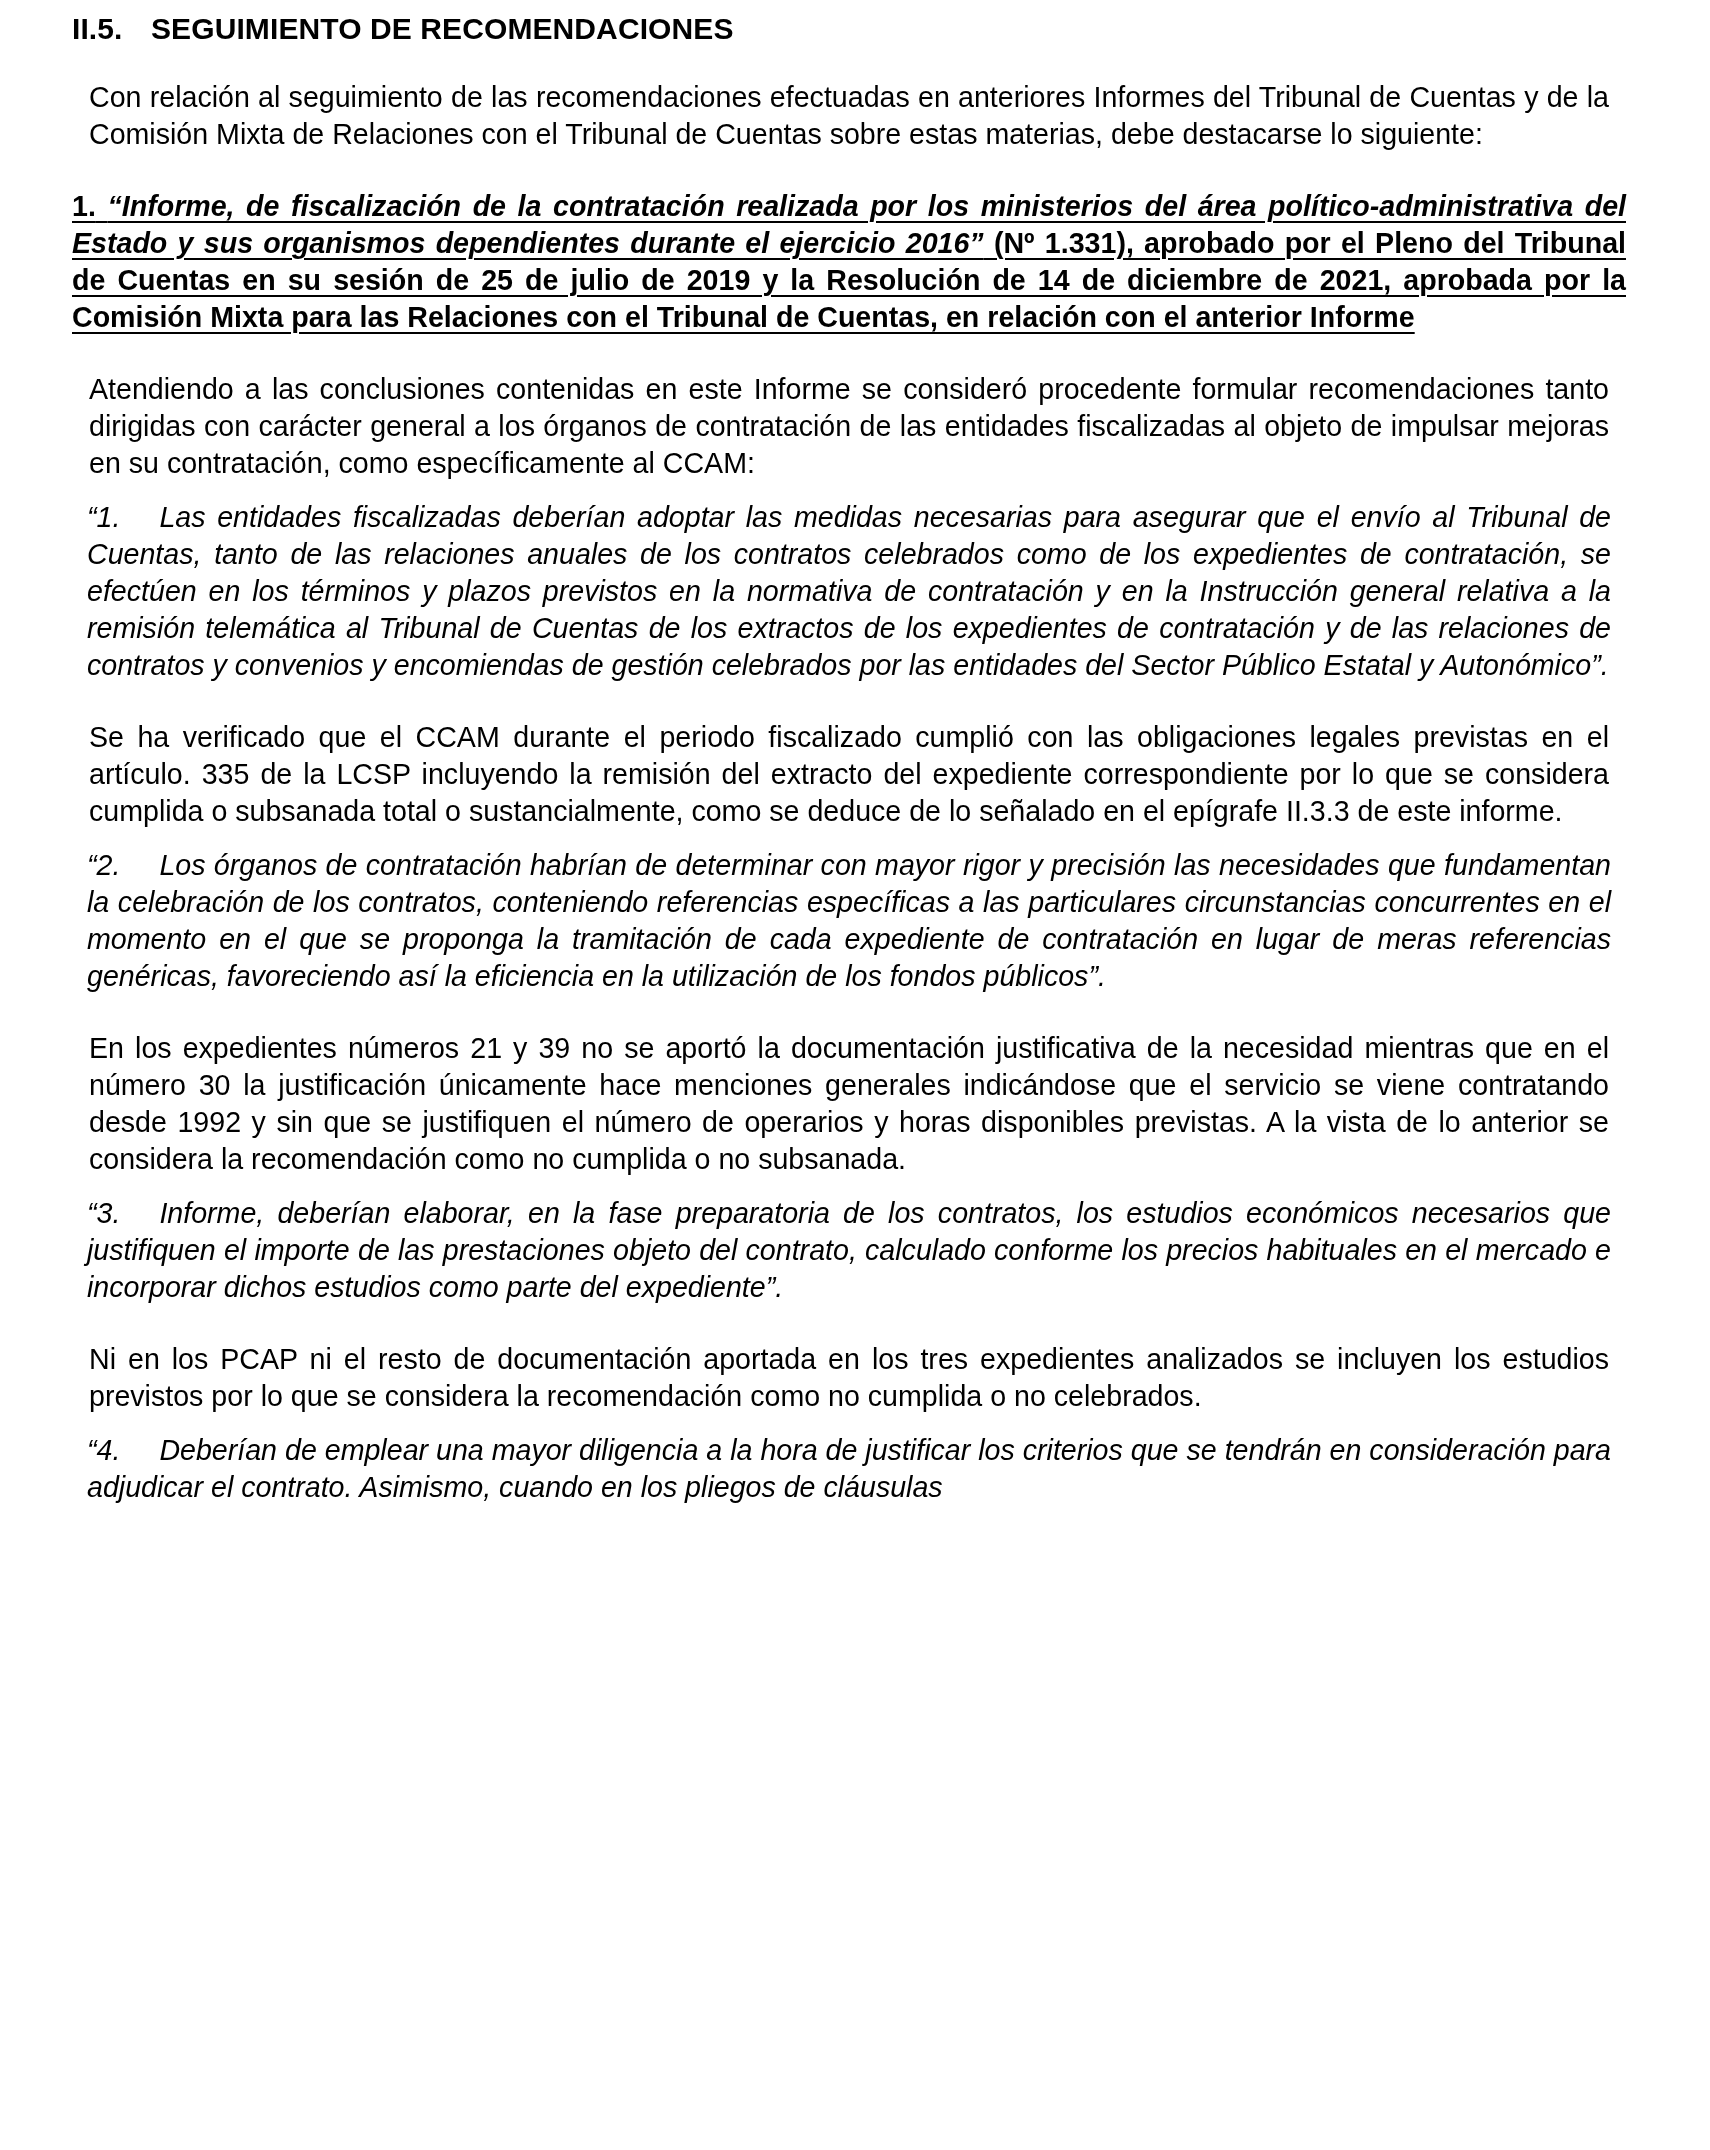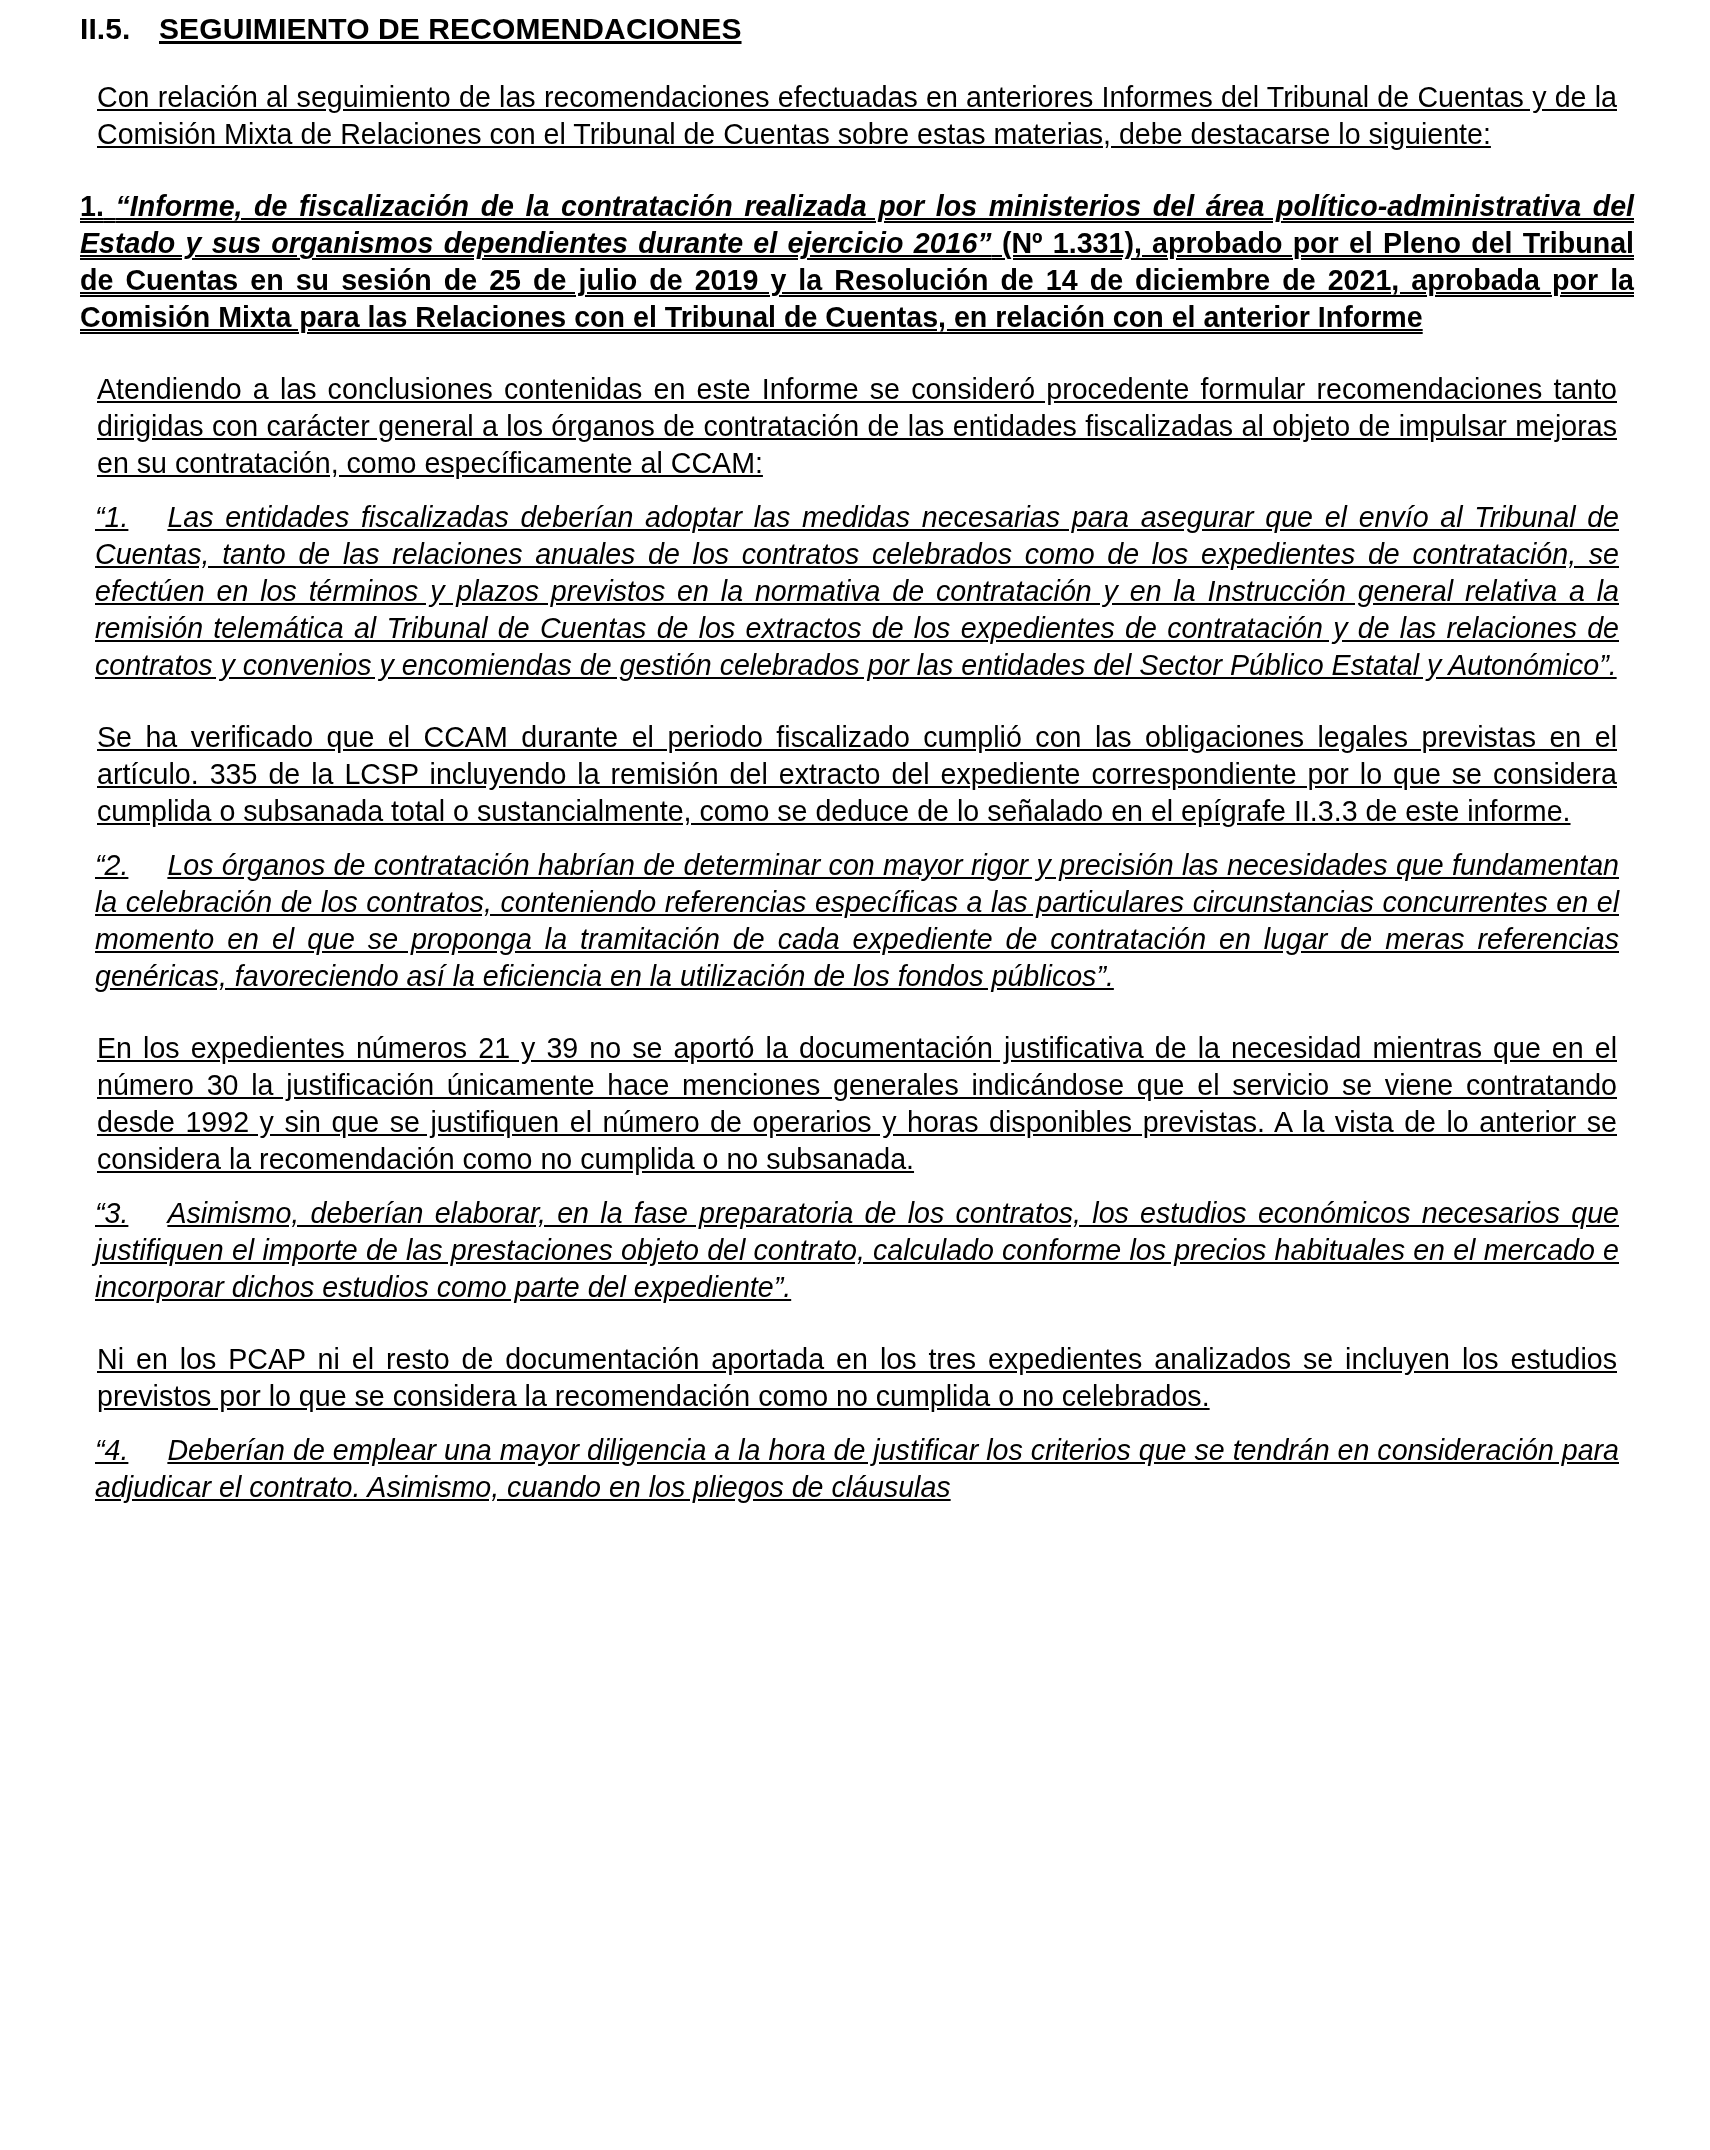--- a/index.html
+++ b/index.html
@@ -17,24 +17,23 @@
     position: relative;
     width: 1711px;
     height: 2151px;
     background: #ffffff;
     box-sizing: border-box;
     padding: 0;
     overflow: hidden;
   }
   .content {
     position: absolute;
-    left: 80px;
+    left: 72px;
     top: 11.3px;
     width: 1554px;
-    text-decoration: underline;
   }
 
   
   .section-heading {
     font-size: 30px;
     font-weight: bold;
     line-height: 1.18;
     letter-spacing: 0.1px;
     margin: 0 0 0 0;
     white-space: pre;
@@ -97,21 +96,21 @@
 
 
     <p class="quote gap"><span>“1.</span><span class="tabgap"></span><span>Las entidades fiscalizadas deberían adoptar las medidas necesarias para asegurar que el envío al Tribunal de Cuentas, tanto de las relaciones anuales de los contratos celebrados como de los expedientes de contratación, se efectúen en los términos y plazos previstos en la normativa de contratación y en la Instrucción general relativa a la remisión telemática al Tribunal de Cuentas de los extractos de los expedientes de contratación y de las relaciones de contratos y convenios y encomiendas de gestión celebrados por las entidades del Sector Público Estatal y Autonómico”.</span></p>
 
     <p class="body gap">Se ha verificado que el CCAM durante el periodo fiscalizado cumplió con las obligaciones legales previstas en el artículo. 335 de la LCSP incluyendo la remisión del extracto del expediente correspondiente por lo que se considera cumplida o subsanada total o sustancialmente, como se deduce de lo señalado en el epígrafe II.3.3 de este informe.</p>
 
     <p class="quote gap"><span>“2.</span><span class="tabgap"></span><span>Los órganos de contratación habrían de determinar con mayor rigor y precisión las necesidades que fundamentan la celebración de los contratos, conteniendo referencias específicas a las particulares circunstancias concurrentes en el momento en el que se proponga la tramitación de cada expediente de contratación en lugar de meras referencias genéricas, favoreciendo así la eficiencia en la utilización de los fondos públicos”.</span></p>
 
     <p class="body gap">En los expedientes números 21 y 39 no se aportó la documentación justificativa de la necesidad mientras que en el número 30 la justificación únicamente hace menciones generales indicándose que el servicio se viene contratando desde 1992 y sin que se justifiquen el número de operarios y horas disponibles previstas. A la vista de lo anterior se considera la recomendación como no cumplida o no subsanada.</p>
 
-    <p class="quote gap"><span>“3.</span><span class="tabgap"></span><span>Asimismo, deberían elaborar, en la fase preparatoria de los contratos, los estudios económicos necesarios que justifiquen el importe de las prestaciones objeto del contrato, calculado conforme los precios habituales en el mercado e incorporar dichos estudios como parte del expediente”.</span></p>
+    <p class="quote gap"><span>“3.</span><span class="tabgap"></span><span>Informe, deberían elaborar, en la fase preparatoria de los contratos, los estudios económicos necesarios que justifiquen el importe de las prestaciones objeto del contrato, calculado conforme los precios habituales en el mercado e incorporar dichos estudios como parte del expediente”.</span></p>
 
     <p class="body gap">Ni en los PCAP ni el resto de documentación aportada en los tres expedientes analizados se incluyen los estudios previstos por lo que se considera la recomendación como no cumplida o no celebrados.</p>
 
     <p class="quote gap"><span>“4.</span><span class="tabgap"></span><span>Deberían de emplear una mayor diligencia a la hora de justificar los criterios que se tendrán en consideración para adjudicar el contrato. Asimismo, cuando en los pliegos de cláusulas</span></p>
 
   </div>
 </div>
 
 
 </body></html>

